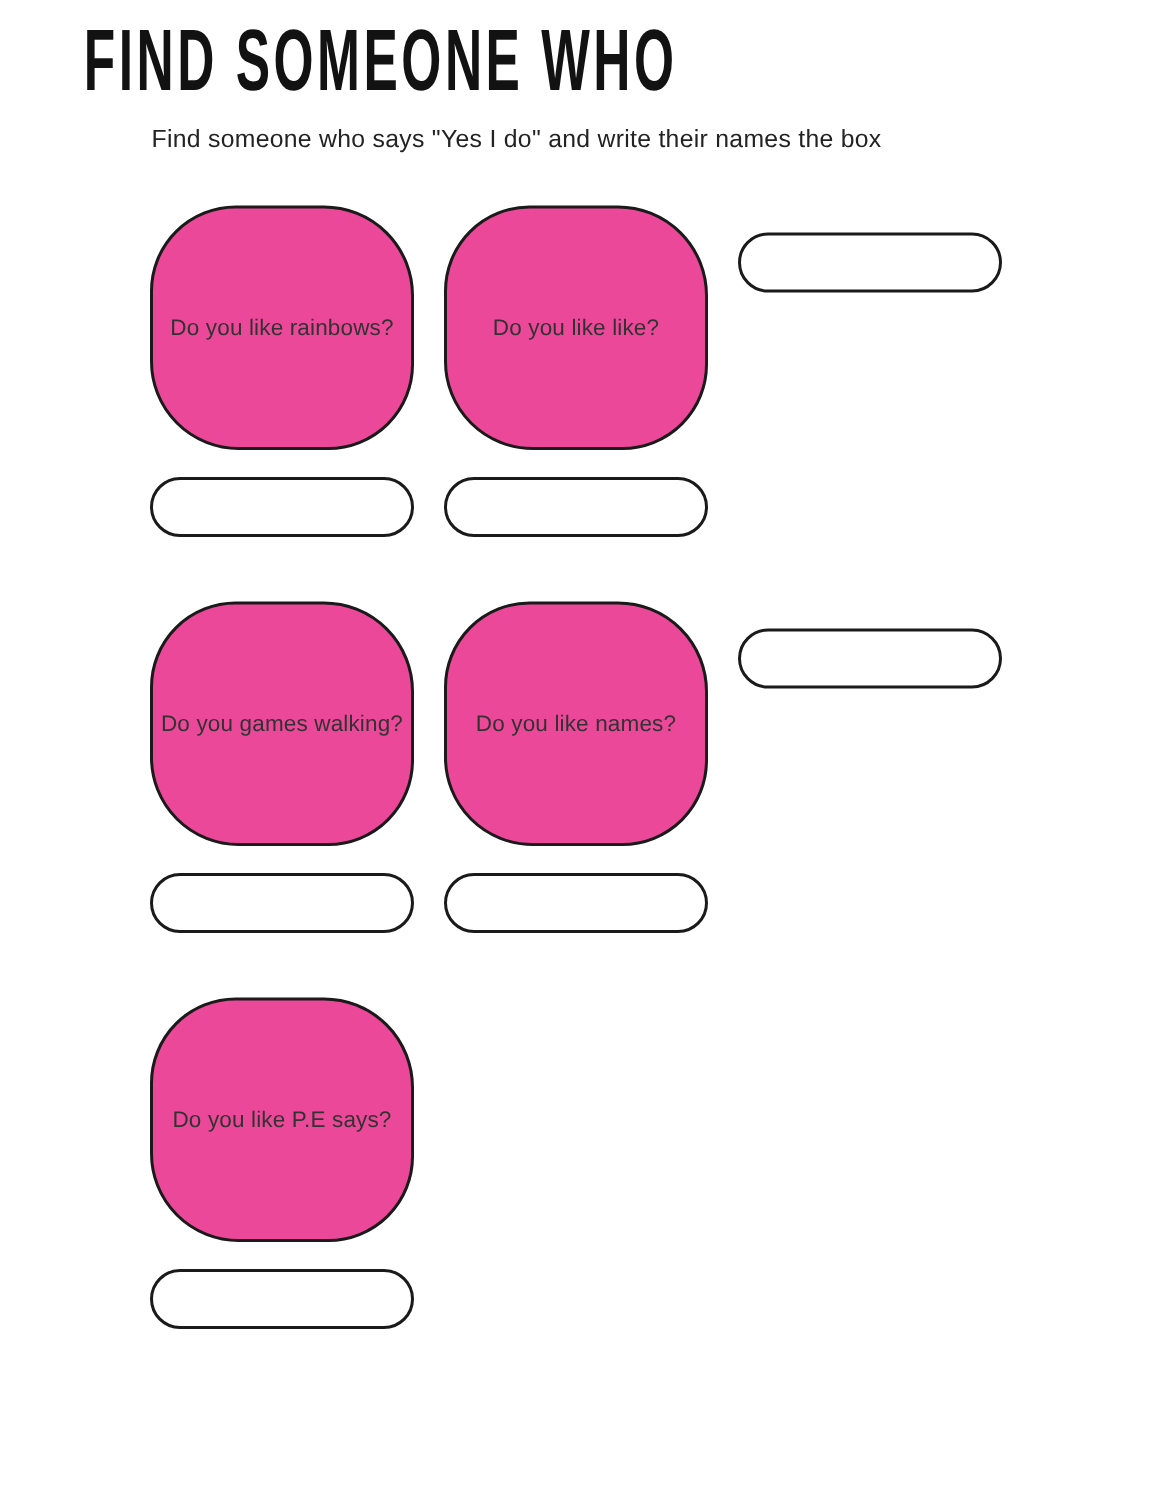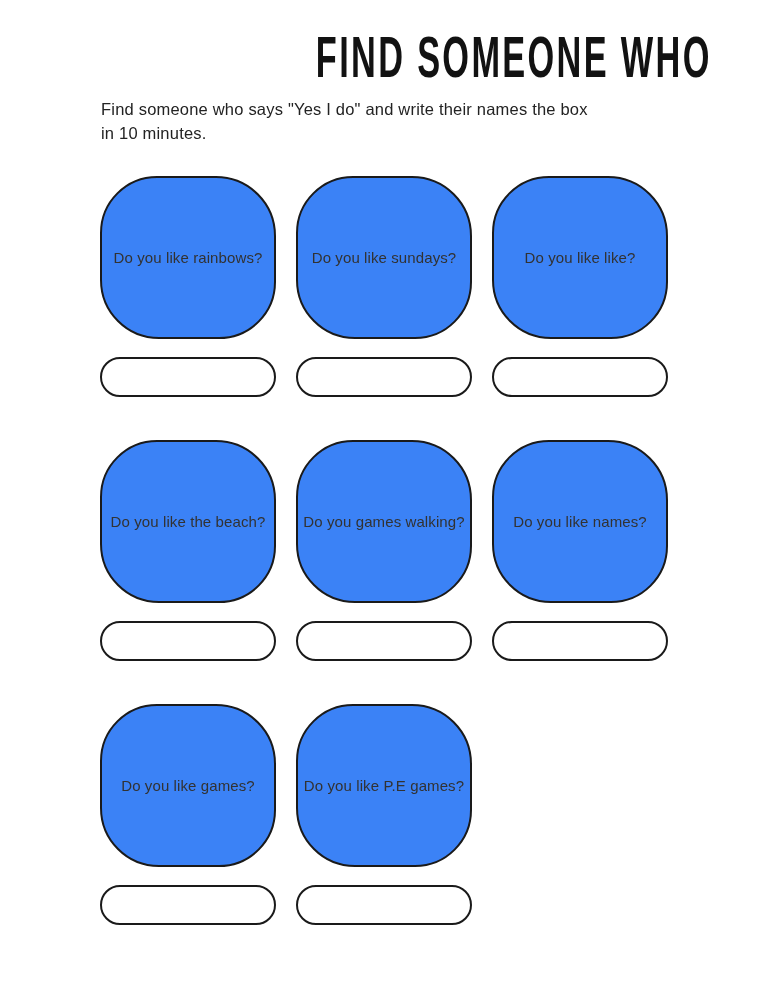--- a/index.html
+++ b/index.html
@@ -11,23 +11,23 @@
     color: #1e1e1e;
     overflow: hidden;
   }
   .sheet {
     position: relative;
     width: 768px;
     height: 994px;
     background: #ffffff;
   }
   .title-row {
-    padding-top: 26px;
+    padding-top: 10px;
     display: flex;
-    justify-content: flex-end;
+    justify-content: flex-start;
   }
   .title-text {
     display: inline-block;
     font-weight: 700;
     font-size: 44px;
     line-height: 1.1;
     letter-spacing: 3px;
     color: #121212;
     transform: scale(0.78, 1.32);
     transform-origin: center top;
@@ -46,21 +46,21 @@
     display: grid;
     grid-template-columns: 176px 176px 176px;
     column-gap: 20px;
     row-gap: 43px;
   }
   .cell { width: 176px; }
   .squircle {
     height: 163px;
     border: 2px solid #1a1a1a;
     border-radius: 57px 60px 57px 59px;
-    background: #3b82f6;
+    background: #ec4899;
     display: flex;
     align-items: center;
     justify-content: center;
     text-align: center;
     padding: 0 2px;
   }
   .question {
     font-size: 15px;
     line-height: 19px;
     letter-spacing: 0.1px;
@@ -78,76 +78,63 @@
 <body>
 
 <div class="sheet">
 
   <div class="title-row">
     <span class="title-text">FIND SOMEONE WHO</span>
   </div>
 
   <div class="instructions">
     <div>Find someone who says "Yes I do" and write their names the box</div>
-    <div>in 10 minutes.</div>
   </div>
 
   <div class="grid">
 
     <div class="cell">
       <div class="squircle">
         <span class="question">Do you like rainbows?</span>
       </div>
       <div class="pill"></div>
     </div>
 
-    <div class="cell">
-      <div class="squircle">
-        <span class="question">Do you like sundays?</span>
-      </div>
-      <div class="pill"></div>
-    </div>
 
     <div class="cell">
       <div class="squircle">
         <span class="question">Do you like like?</span>
       </div>
       <div class="pill"></div>
     </div>
 
     <div class="cell">
-      <div class="squircle">
-        <span class="question">Do you like the beach?</span>
-      </div>
       <div class="pill"></div>
     </div>
 
 
     <div class="cell">
       <div class="squircle">
         <span class="question">Do you games walking?</span>
       </div>
       <div class="pill"></div>
     </div>
 
     <div class="cell">
       <div class="squircle">
         <span class="question">Do you like names?</span>
       </div>
       <div class="pill"></div>
     </div>
 
     <div class="cell">
-      <div class="squircle">
-        <span class="question">Do you like games?</span>
-      </div>
       <div class="pill"></div>
     </div>
 
     <div class="cell">
       <div class="squircle">
-        <span class="question">Do you like P.E games?</span>
+        <span class="question">Do you like P.E says?</span>
       </div>
       <div class="pill"></div>
     </div>
 
   </div>
 </div>
 
 </body></html>

